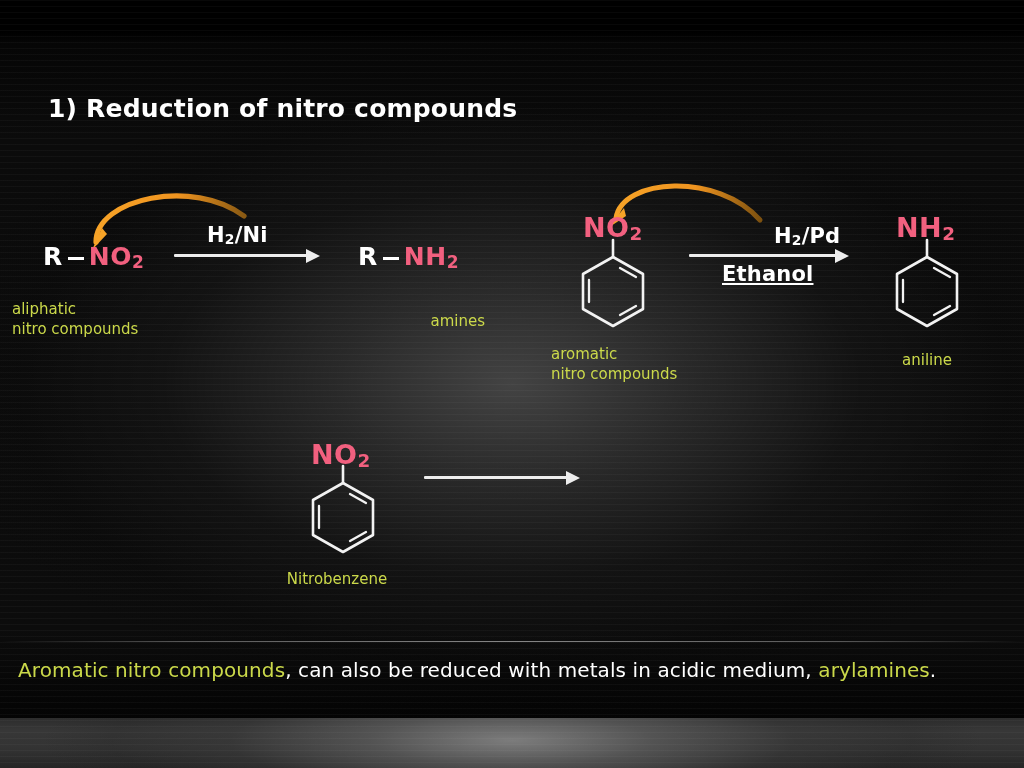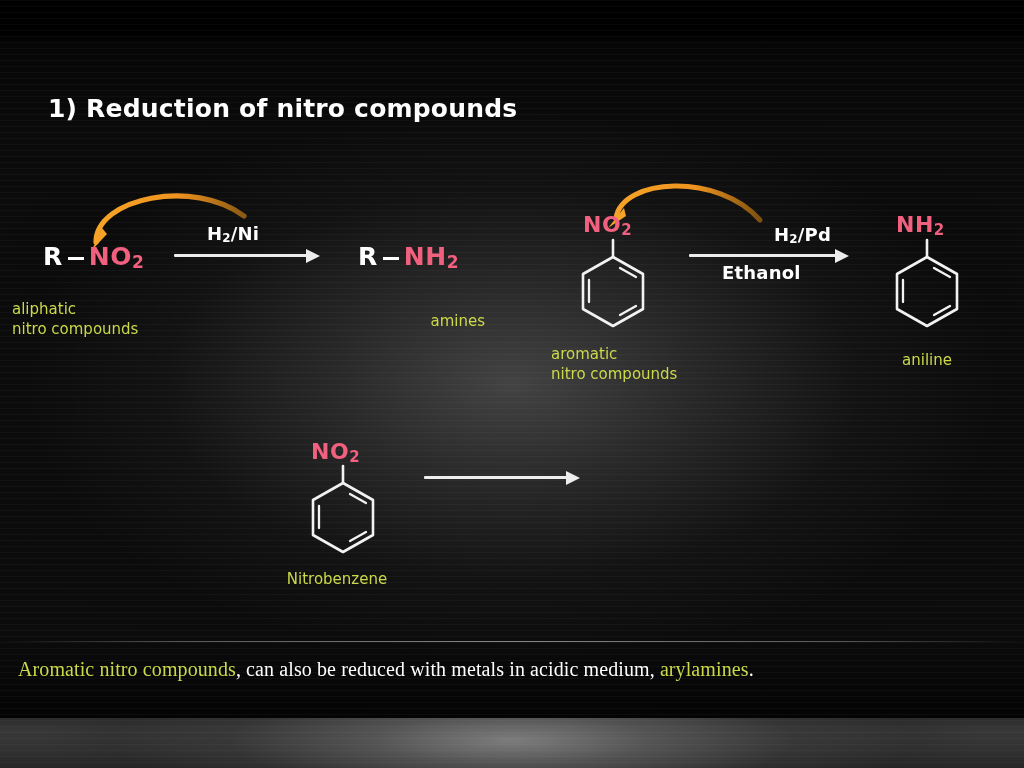--- a/index.html
+++ b/index.html
@@ -91,29 +91,29 @@
     vertical-align: 5px;
     margin: 0 5px;
   }
   .formula sub {
     font-size: 0.68em;
     vertical-align: -0.18em;
     font-weight: bold;
   }
 
   .sub-grp {
-    font-size: 22px;
+    font-size: 27px;
     font-weight: bold;
     color: #f2607f;
     letter-spacing: 0.5px;
   }
   .sub-grp sub { font-size: 0.68em; vertical-align: -0.18em; }
 
   .reagent {
-    font-size: 18px;
+    font-size: 21px;
     font-weight: bold;
     color: #ffffff;
     letter-spacing: 0.2px;
     text-align: center;
   }
   .reagent sub { font-size: 0.66em; vertical-align: -0.18em; }
 
   .caption {
     font-size: 15px;
     color: #cbd94a;
@@ -151,21 +151,20 @@
       rgba(175,175,175,0.75) 50%,
       rgba(150,150,150,0.55) 82%,
       rgba(120,120,120,0) 100%);
   }
   #footer-text {
     left: 18px;
     top: 658px;
     font-size: 20px;
     color: #ffffff;
     letter-spacing: 0.1px;
-    font-family: Liberation Serif, serif;
   }
   #footer-text .hl { color: #cbd94a; }
 
   svg { display: block; overflow: visible; }
 </style>
 </head>
 <body>
 
 <div id="slide">
 
@@ -235,21 +234,21 @@
   <div class="abs caption" style="left:551px; top:344px; width:150px; text-align:left;">aromatic
 nitro compounds</div>
 
   <div class="abs reagent" style="left:729px; top:224px;margin-left:45px;"><span>H</span><sub>2</sub><span>/Pd</span></div>
 
   <div class="rxn-arrow" style="left:689px; top:248px; width:160px;">
     <div class="shaft" style="width:147px;"></div>
     <div class="head" style="left:146px;"></div>
   </div>
 
-  <div class="abs reagent" style="left:722px; top:262px;">Ethanol</div>
+  <div class="abs reagent" style="left:722px; top:262px;text-decoration:underline;">Ethanol</div>
 
   <div class="abs sub-grp" style="left:896px; top:212px;"><span>NH</span><sub>2</sub></div>
 
   <svg class="abs" style="left:886px; top:240px;" width="82" height="96">
     <g stroke="#f2f2f2" stroke-width="2.6" fill="none" stroke-linecap="round">
       <line x1="41" y1="0" x2="41" y2="17"></line>
       <polygon points="41,17 71,34 71,69 41,86 11,69 11,34" stroke-linejoin="round"></polygon>
       <line x1="17" y1="40" x2="17" y2="62" stroke-width="2.3"></line>
       <line x1="48" y1="28" x2="64" y2="37" stroke-width="2.3"></line>
       <line x1="48" y1="75" x2="64" y2="66" stroke-width="2.3"></line>

